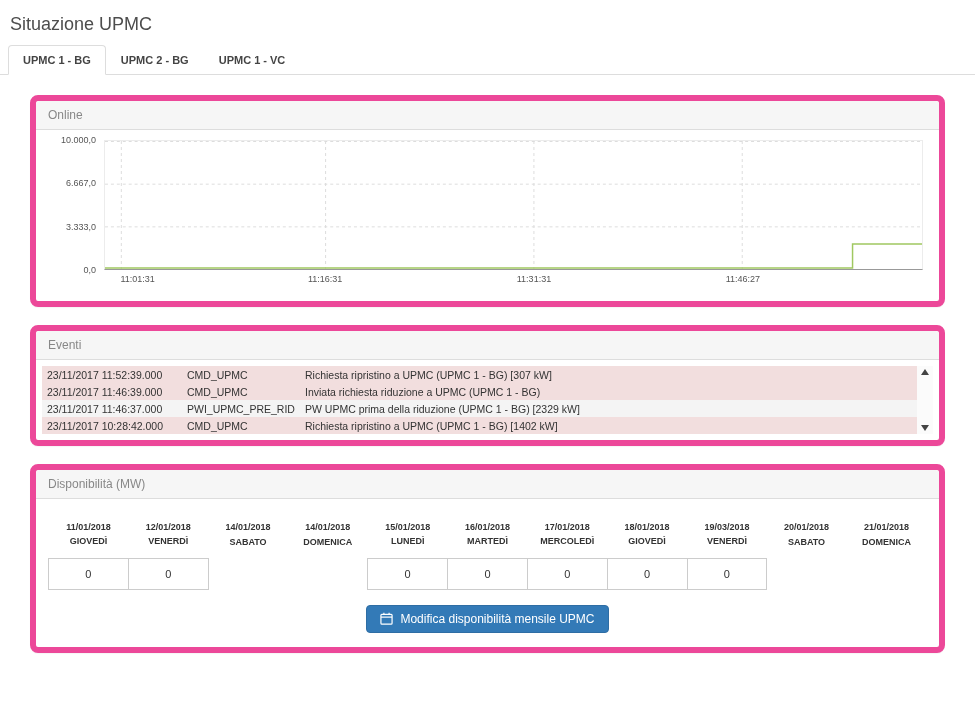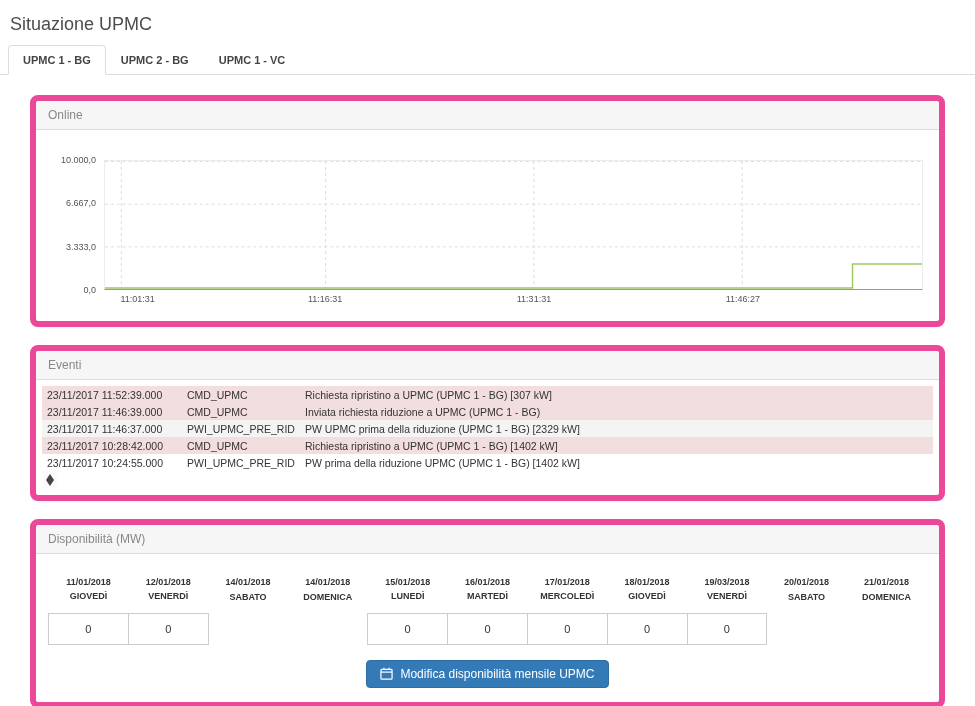--- a/index.html
+++ b/index.html
@@ -17,32 +17,32 @@
   
   .controls{display:flex;align-items:center;padding:8px 2px 2px;}
   .lbl{font-size:13.5px;font-weight:700;color:#333;margin-right:10px;}
   .value-box{display:inline-block;width:112px;border:1px solid #44576b;border-radius:3px;padding:4px 6px;text-align:center;font-size:13px;font-weight:700;margin-right:36px;background:#fff;}
   .badge-priority{background:var(--priority_badge_bg);border:1px solid var(--priority_badge_border);color:var(--priority_badge_text);font-size:12px;font-weight:700;padding:4px 14px;border-radius:3px;margin-right:48px;letter-spacing:0.5px;}
   .btn{border:none;border-radius:3px;font-weight:700;cursor:pointer;font-family:inherit;}
   .btn-danger{background:var(--danger);color:#fff;font-size:11px;padding:9px 24px;margin-right:34px;letter-spacing:0.3px;}
   .btn-light{background:#f6f6f6;border:1px solid #ccc;color:#333;font-size:10px;padding:8px 13px;}
 
   
-  .chart{display:flex;margin-top:20px;padding-right:4px;}
+  .chart{display:flex;padding-right:4px;}
   .y-axis{position:relative;width:56px;flex:none;height:130px;}
   .y-axis span{position:absolute;right:8px;transform:translateY(-50%);font-size:9px;color:#555;white-space:nowrap;}
   .plot-wrap{flex:1;min-width:0;}
   .plot{position:relative;height:130px;border:1px solid #ececec;border-bottom:1px solid #999;}
   .plot svg{width:100%;height:100%;display:block;}
   .x-axis{position:relative;height:15px;margin-top:4px;}
   .x-axis span{position:absolute;transform:translateX(-50%);font-size:9px;color:#555;white-space:nowrap;}
   .x-axis span:first-child{transform:none;}
 
   
-  .events-body{display:flex;padding:6px;flex-direction:column;}
+  .events-body{display:flex;padding:6px;}
   .events-table{flex:1;border-collapse:collapse;min-width:0;}
   .events-table td{font-size:10.5px;padding:2.5px 5px;white-space:nowrap;color:#333;}
   .events-table tr.stripe{background:#f4f4f4;}
   .events-table tr.hl{background:var(--event_highlight);}
   td.c-ts{width:140px;}
   td.c-code{width:118px;}
   .scrollbar{width:16px;flex:none;display:flex;flex-direction:column;justify-content:space-between;align-items:center;padding:3px 0;background:#fbfbfb;cursor:pointer;}
   .arr-up{width:0;height:0;border-left:4px solid transparent;border-right:4px solid transparent;border-bottom:6px solid #444;}
   .arr-down{width:0;height:0;border-left:4px solid transparent;border-right:4px solid transparent;border-top:6px solid #444;}
 
@@ -119,25 +119,20 @@
             <tr class="stripe">
               <td class="c-ts">23/11/2017 11:46:37.000</td>
               <td class="c-code">PWI_UPMC_PRE_RID</td>
               <td class="c-desc">PW UPMC prima della riduzione (UPMC 1 - BG) [2329 kW]</td>
             </tr>
             <tr class="stripe hl">
               <td class="c-ts">23/11/2017 10:28:42.000</td>
               <td class="c-code">CMD_UPMC</td>
               <td class="c-desc">Richiesta ripristino a UPMC (UPMC 1 - BG) [1402 kW]</td>
             </tr>
-            <tr class="">
-              <td class="c-ts">23/11/2017 10:24:55.000</td>
-              <td class="c-code">PWI_UPMC_PRE_RID</td>
-              <td class="c-desc">PW prima della riduzione UPMC (UPMC 1 - BG) [1402 kW]</td>
-            </tr>
           </tbody>
       </table>
       <div class="scrollbar">
         <span class="arr-up"></span>
         <span class="arr-down"></span>
       </div>
     </div>
   </section>
 
   <section class="panel">

